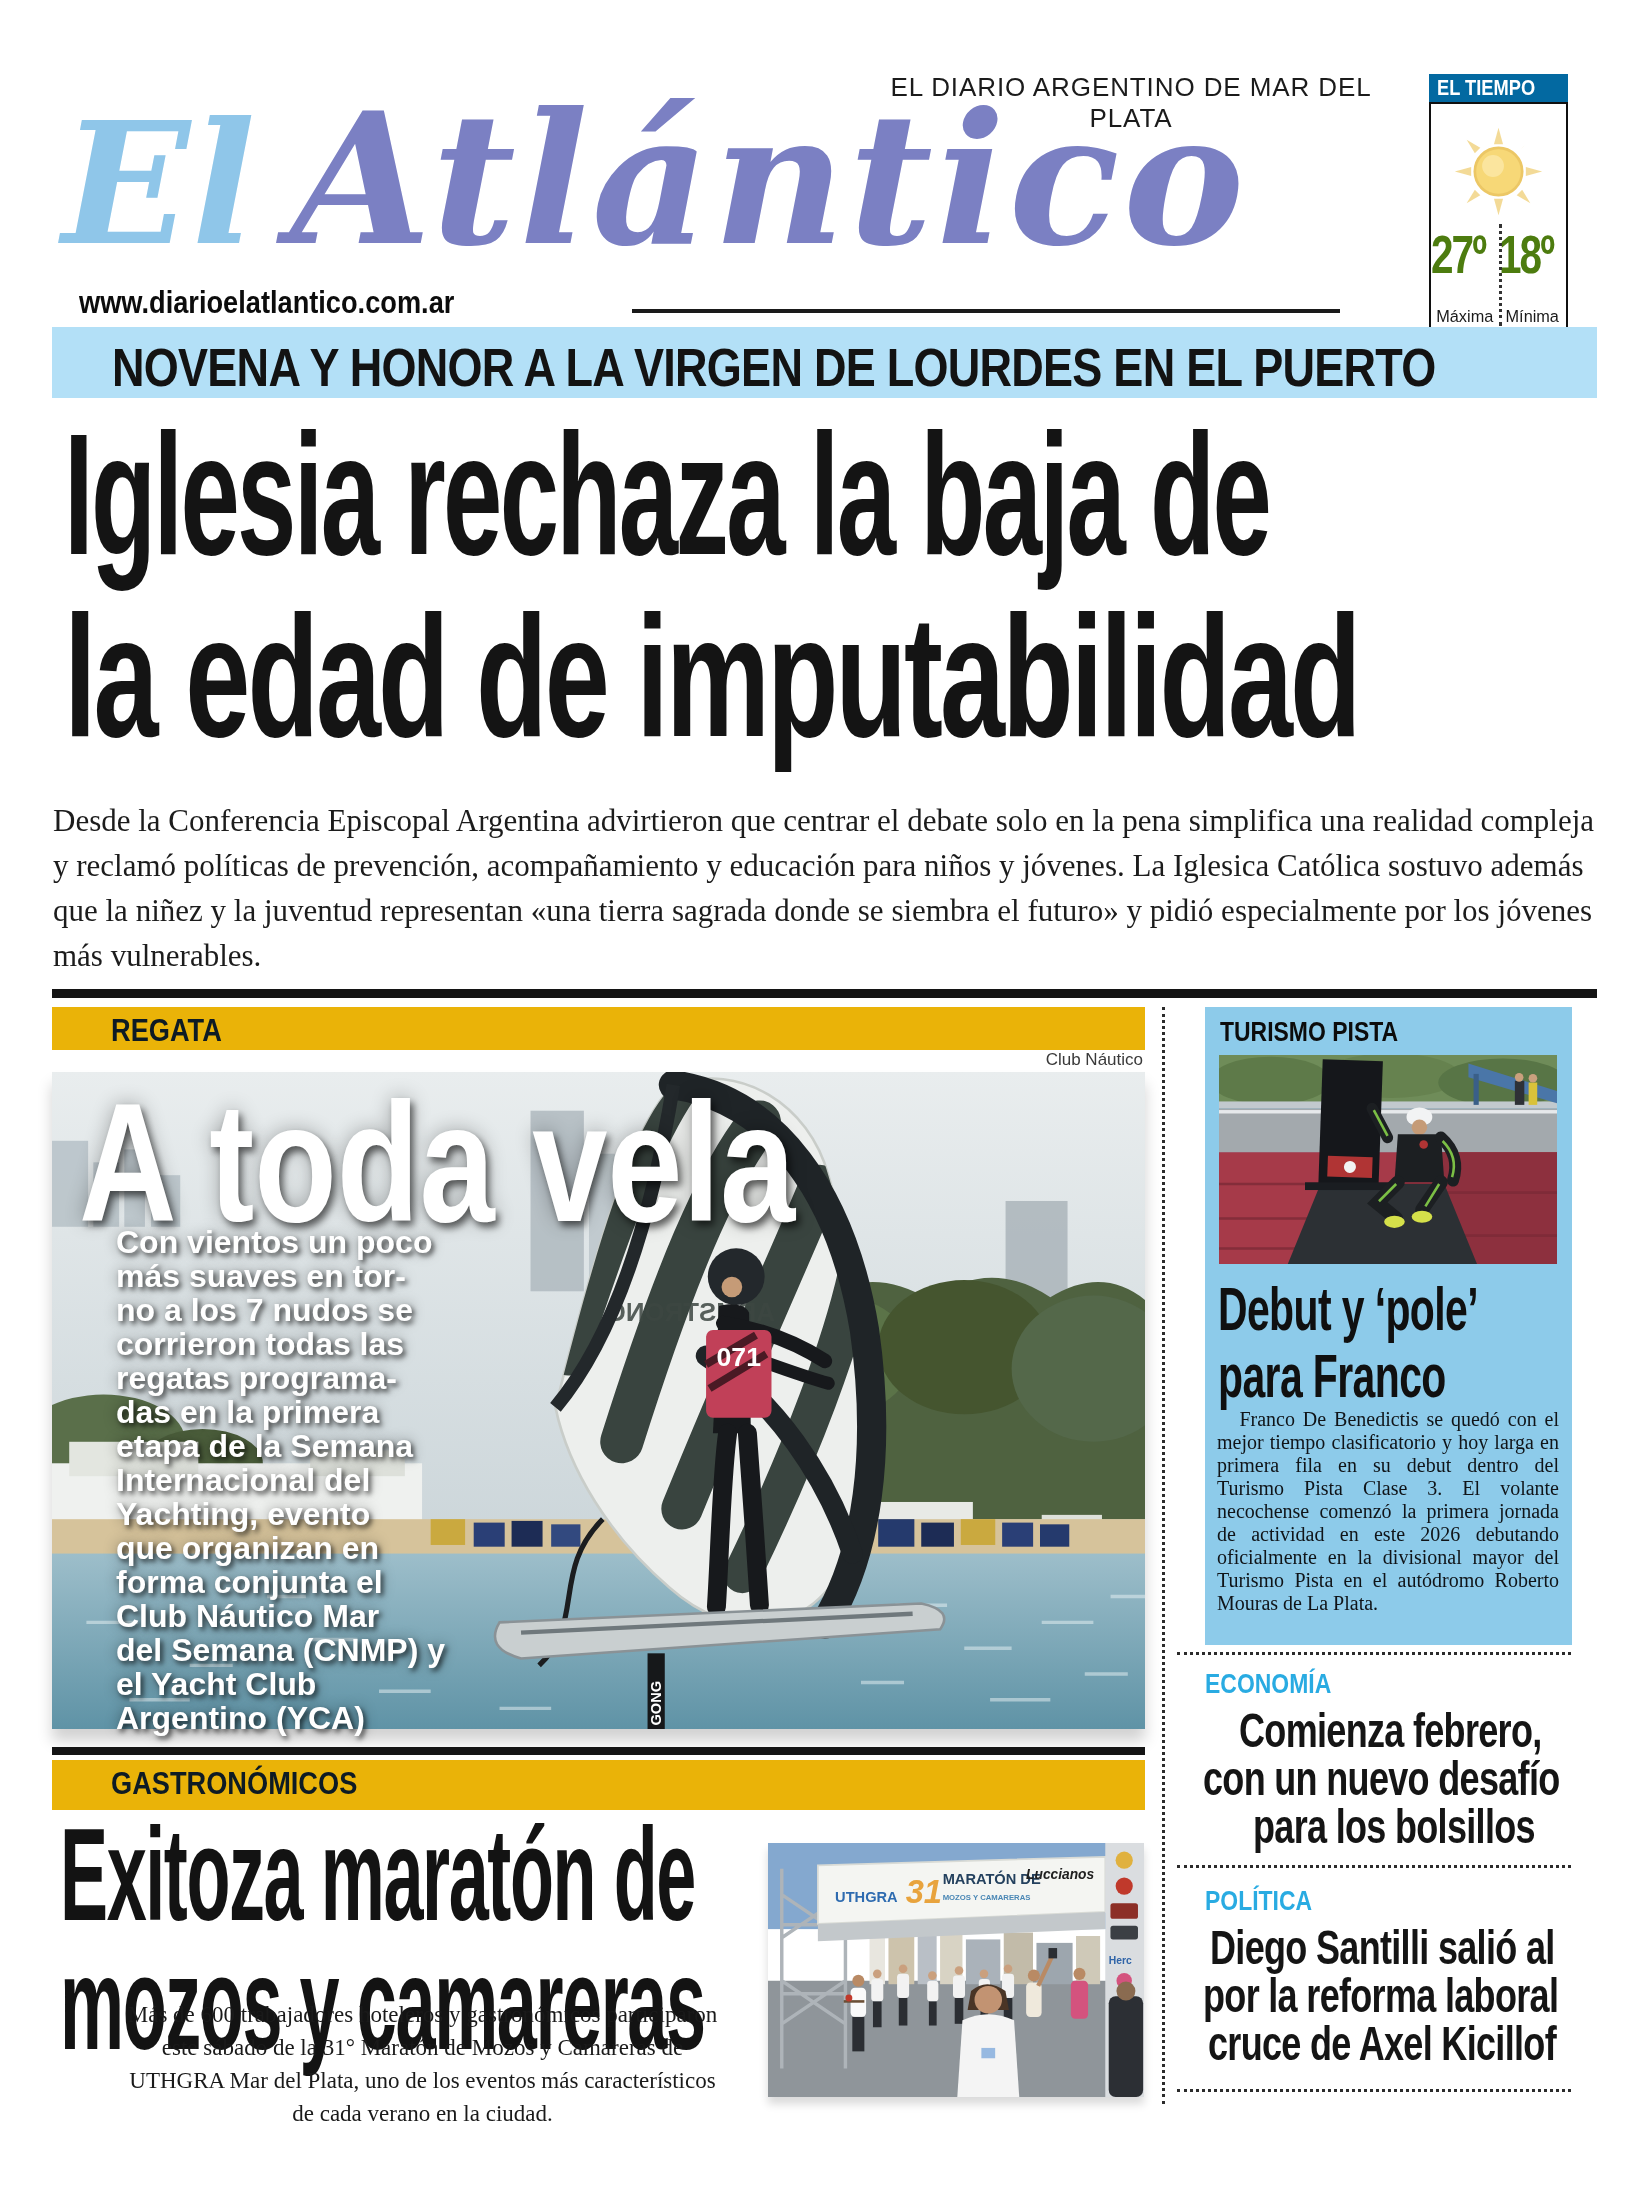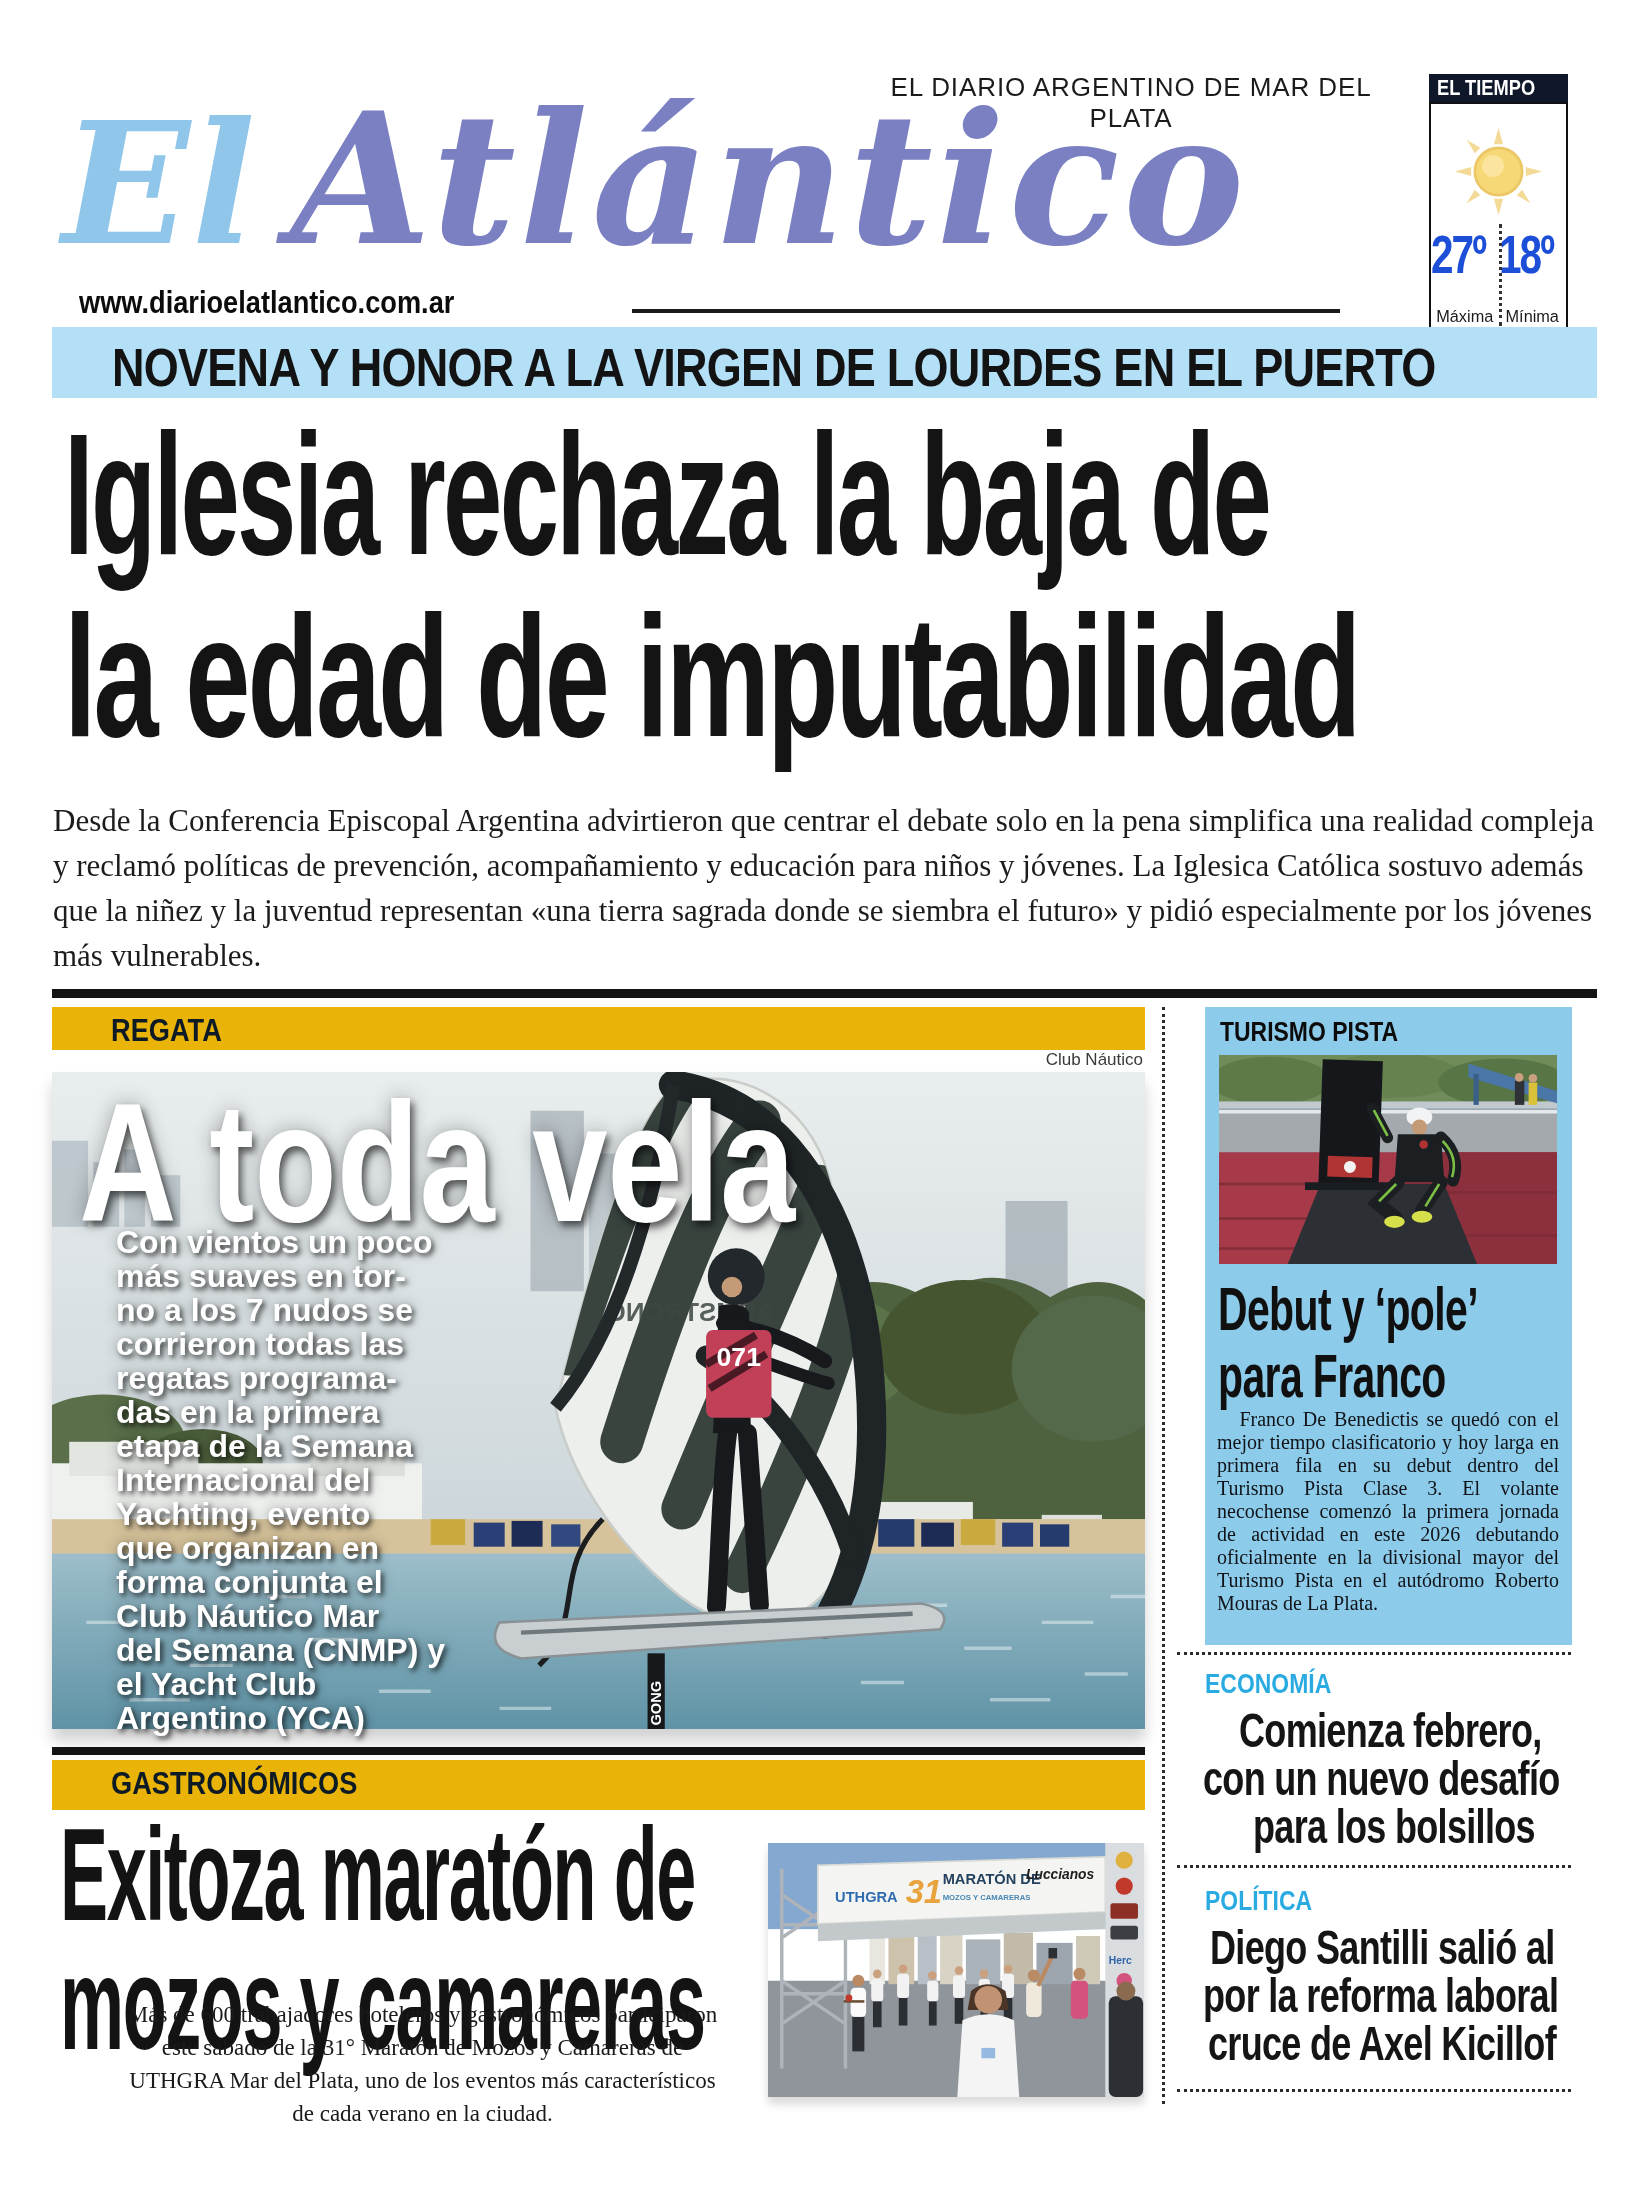--- a/index.html
+++ b/index.html
@@ -16,26 +16,26 @@
   .logo{top:76px;left:62px;width:1359px;height:215px;font-family:"DejaVu Serif",serif;
         font-style:italic;font-weight:bold;line-height:206px;white-space:nowrap;}
   .logo-el{font-size:168px;color:#8fc6e9;margin-right:33px;letter-spacing:1.7px;}
   .logo-name{font-size:182px;color:#7b80c3;letter-spacing:3.4px;}
   .site-url{top:284px;left:79px;font-size:32px;font-weight:bold;color:#0c0c0c;}
   .dateline{top:289px;left:946px;width:385px;text-align:right;font-size:20px;color:#222;}
   .header-rule{top:309px;left:632px;width:708px;height:4.3px;background:#1a1a1a;}
 
   
   .weather{top:74px;left:1429px;width:139px;}
-  .weather-head{background:#0f172a;color:#fff;height:28px;line-height:28px;padding-left:7.7px;
+  .weather-head{background:#0369a1;color:#fff;height:28px;line-height:28px;padding-left:7.7px;
                 font-weight:bold;font-size:21.5px;}
   .weather-body{position:relative;background:#fff;border:2.6px solid #101010;height:229px;}
   .sun{position:absolute;top:22.4px;left:22.4px;width:91px;height:91px;}
   .temps{position:absolute;top:119px;left:0;width:100%;display:flex;}
-  .temp{width:50%;text-align:left;font-weight:bold;font-size:54px;color:#1d4ed8;letter-spacing:-2.6px;}
+  .temp{width:50%;text-align:left;font-weight:bold;font-size:54px;color:#4d7c0f;letter-spacing:-2.6px;}
   .temp-divider{position:absolute;left:50%;top:120px;height:102px;border-left:3.4px dotted #333;}
   .temp-labels{position:absolute;bottom:6.9px;left:0;width:100%;display:flex;}
   .temp-label{width:50%;text-align:center;font-size:16.3px;color:#1a1a1a;}
 
   
   .top-banner{top:327px;left:52px;width:1545px;height:71px;background:#b3e0f7;}
   .top-banner span{margin:9.5px 0 0 60px;font-weight:bold;font-size:53px;color:#131313;letter-spacing:-0.9px;}
   .main-headline{top:403px;left:64px;font-weight:bold;color:#141414;}
   .main-headline .hl{display:block;font-size:172px;line-height:182px;letter-spacing:-4.3px;}
   .lead{top:798px;left:53px;width:1542px;font-family:"Liberation Serif",serif;

